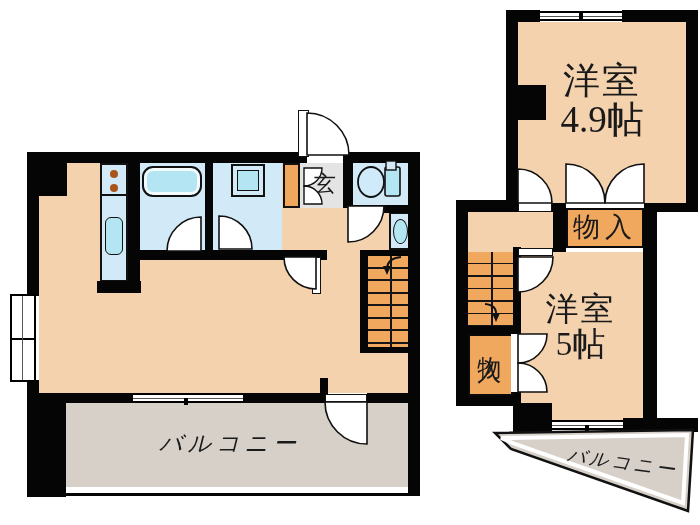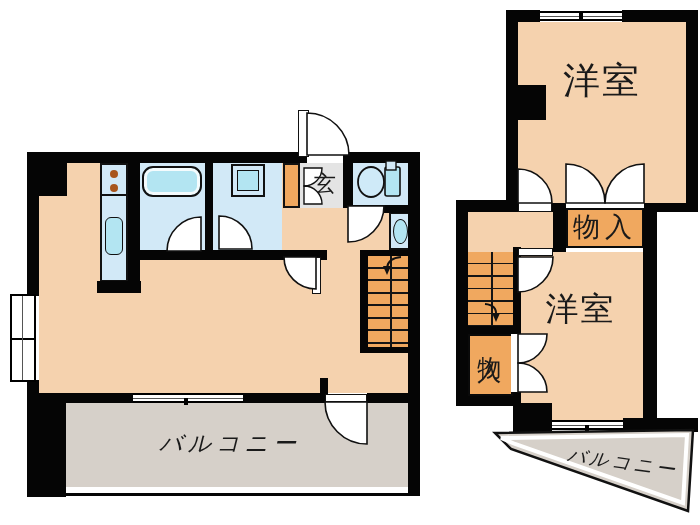--- a/index.html
+++ b/index.html
@@ -166,24 +166,26 @@
     </g>
     <g stroke="#111" stroke-width="2" fill="none">
       <path d="M485,304 Q497,305 496,315"></path>
       <polygon points="492,313 500,313 496,322" fill="#111" stroke="none"></polygon>
     </g>
   </svg>
 
 
   <div class="label" style="left:518px;top:62px;width:168px;text-align:center;font-size:37px;letter-spacing:2px;">
     <div>洋室</div>
+    <div style="letter-spacing:0;">4.9帖</div>
   </div>
 
   <div class="label" style="left:518px;top:292px;width:125px;text-align:center;font-size:33px;letter-spacing:2px;">
     <div>洋室</div>
+    <div style="letter-spacing:0;">5帖</div>
   </div>
 
   <div class="label" style="left:566px;top:213px;width:78px;text-align:center;font-size:27px;letter-spacing:5px;">物入</div>
 
   <div class="label" style="left:476px;top:337px;font-size:24px;writing-mode:vertical-rl;letter-spacing:2px;height:58px;">物入</div>
 
   <div class="label" style="left:314px;top:172px;font-size:22px;">玄</div>
 
   <div class="label" style="left:130px;top:432px;width:200px;text-align:center;font-size:23px;font-style:italic;letter-spacing:5px;">バルコニー</div>
 

